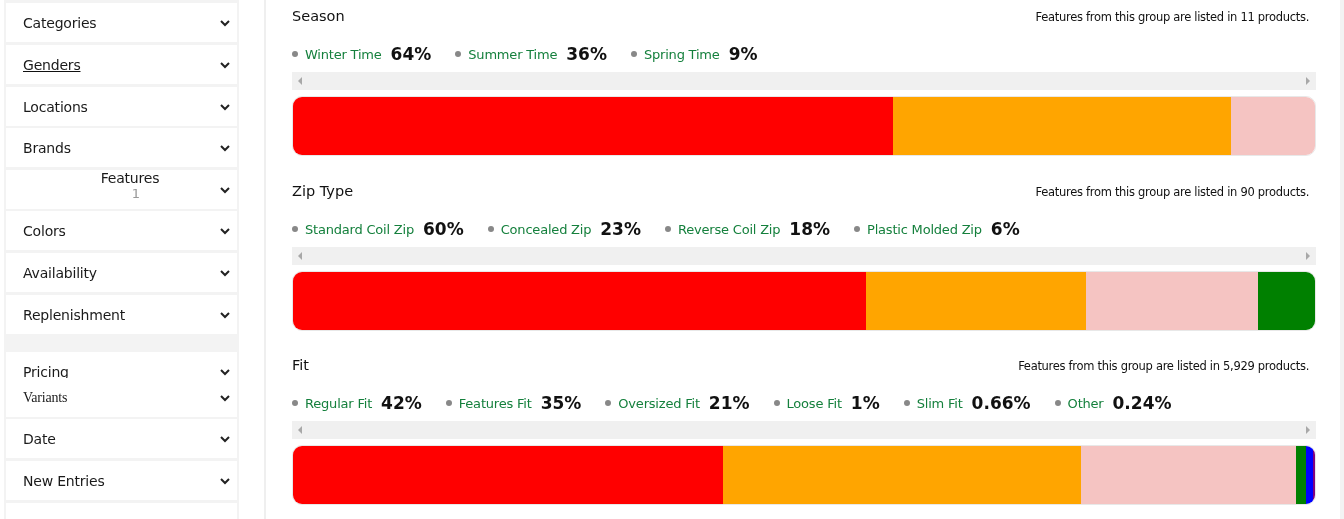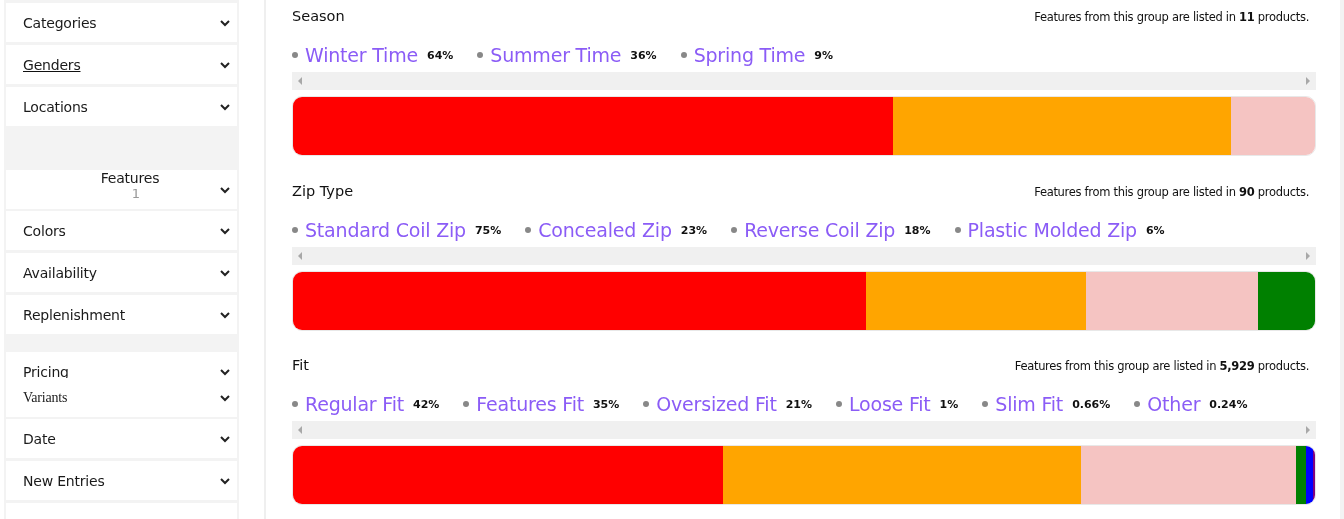--- a/index.html
+++ b/index.html
@@ -14,26 +14,26 @@
   .chev { position: absolute; right: 6px; top: 50%; transform: translateY(-50%); width: 12px; height: 12px; }
   .chev svg { display: block; }
 
   .divider-v { position: absolute; left: 264px; top: 0; width: 2px; height: 519px; background: #efefef; }
   .right-edge { position: absolute; left: 1340px; top: 0; width: 4px; height: 519px; background: #f3f3f3; }
 
   
   .group { position: absolute; left: 292px; width: 1024px; height: 170px; }
   .group-title { position: absolute; left: 0; top: 8px; font-size: 14.5px; font-weight: 500; color: #111; }
   .group-note { position: absolute; right: 7px; top: 10px; font-size: 11.5px; color: #111; letter-spacing: -0.3px; }
-  .group-note b { font-weight: 700; }
+  .group-note b { font-weight: 400; }
   .legend { position: absolute; left: 0; top: 44px; display: flex; align-items: center; white-space: nowrap; }
   .legend-item { display: flex; align-items: center; margin-right: 24px; }
   .dot { width: 6px; height: 6px; border-radius: 50%; background: #888; margin-right: 7px; }
-  .legend-label { font-size: 19px; color: #8b5cf6; letter-spacing: -0.2px; }
-  .legend-val { font-size: 11px; font-weight: 700; color: #111; margin-left: 9px; }
+  .legend-label { font-size: 13px; color: #15803d; letter-spacing: -0.2px; }
+  .legend-val { font-size: 17px; font-weight: 700; color: #111; margin-left: 9px; }
 
   .hscroll { position: absolute; left: 0; top: 72px; width: 1024px; height: 18px; background: #f0f0f0; cursor: pointer; }
   .arrow-l { position: absolute; left: 6px; top: 5px; width: 0; height: 0; border-top: 4px solid transparent; border-bottom: 4px solid transparent; border-right: 4px solid #a8a8a8; }
   .arrow-r { position: absolute; right: 6px; top: 5px; width: 0; height: 0; border-top: 4px solid transparent; border-bottom: 4px solid transparent; border-left: 4px solid #a8a8a8; }
 
   .stack { position: absolute; left: 0; top: 96px; width: 1024px; height: 60px; border-radius: 10px; overflow: hidden; display: flex; border: 1px solid #e8e8e8; }
   .seg { height: 100%; cursor: pointer; }
 </style>
 </head>
 <body>
@@ -61,20 +61,29 @@
       </div>
       <div class="filter-item" style="top: 87px;">
         <span class="filter-label">Locations</span>
         <span class="filter-count"></span>
         <span class="chev">
           <svg width="12" height="12" viewBox="0 0 12 12">
             <path d="M2 4 L6 8 L10 4" fill="none" stroke="#222" stroke-width="2"></path>
           </svg>
         </span>
       </div>
+      <div class="filter-item" style="top: 128px;">
+        <span class="filter-label">Brands</span>
+        <span class="filter-count"></span>
+        <span class="chev">
+          <svg width="12" height="12" viewBox="0 0 12 12">
+            <path d="M2 4 L6 8 L10 4" fill="none" stroke="#222" stroke-width="2"></path>
+          </svg>
+        </span>
+      </div>
       <div class="filter-item" style="top: 170px; flex-direction: column;">
         <span class="filter-label">Features</span>
         <span class="filter-count">1</span>
         <span class="chev">
           <svg width="12" height="12" viewBox="0 0 12 12">
             <path d="M2 4 L6 8 L10 4" fill="none" stroke="#222" stroke-width="2"></path>
           </svg>
         </span>
       </div>
       <div class="filter-item" style="top: 211px;">
@@ -175,21 +184,21 @@
           <div class="seg" style="width: 8.25688%; background: rgb(245, 196, 194);"></div>
         </div>
       </div>
       <div class="group" style="top: 175px;">
         <div class="group-title">Zip Type</div>
         <div class="group-note"><span>Features from this group are listed in</span> <b>90</b> <span>products.</span></div>
         <div class="legend">
           <div class="legend-item">
             <span class="dot"></span>
             <span class="legend-label">Standard Coil Zip</span>
-            <span class="legend-val">75%</span>
+            <span class="legend-val">60%</span>
           </div>
           <div class="legend-item">
             <span class="dot"></span>
             <span class="legend-label">Concealed Zip</span>
             <span class="legend-val">23%</span>
           </div>
           <div class="legend-item">
             <span class="dot"></span>
             <span class="legend-label">Reverse Coil Zip</span>
             <span class="legend-val">18%</span>

